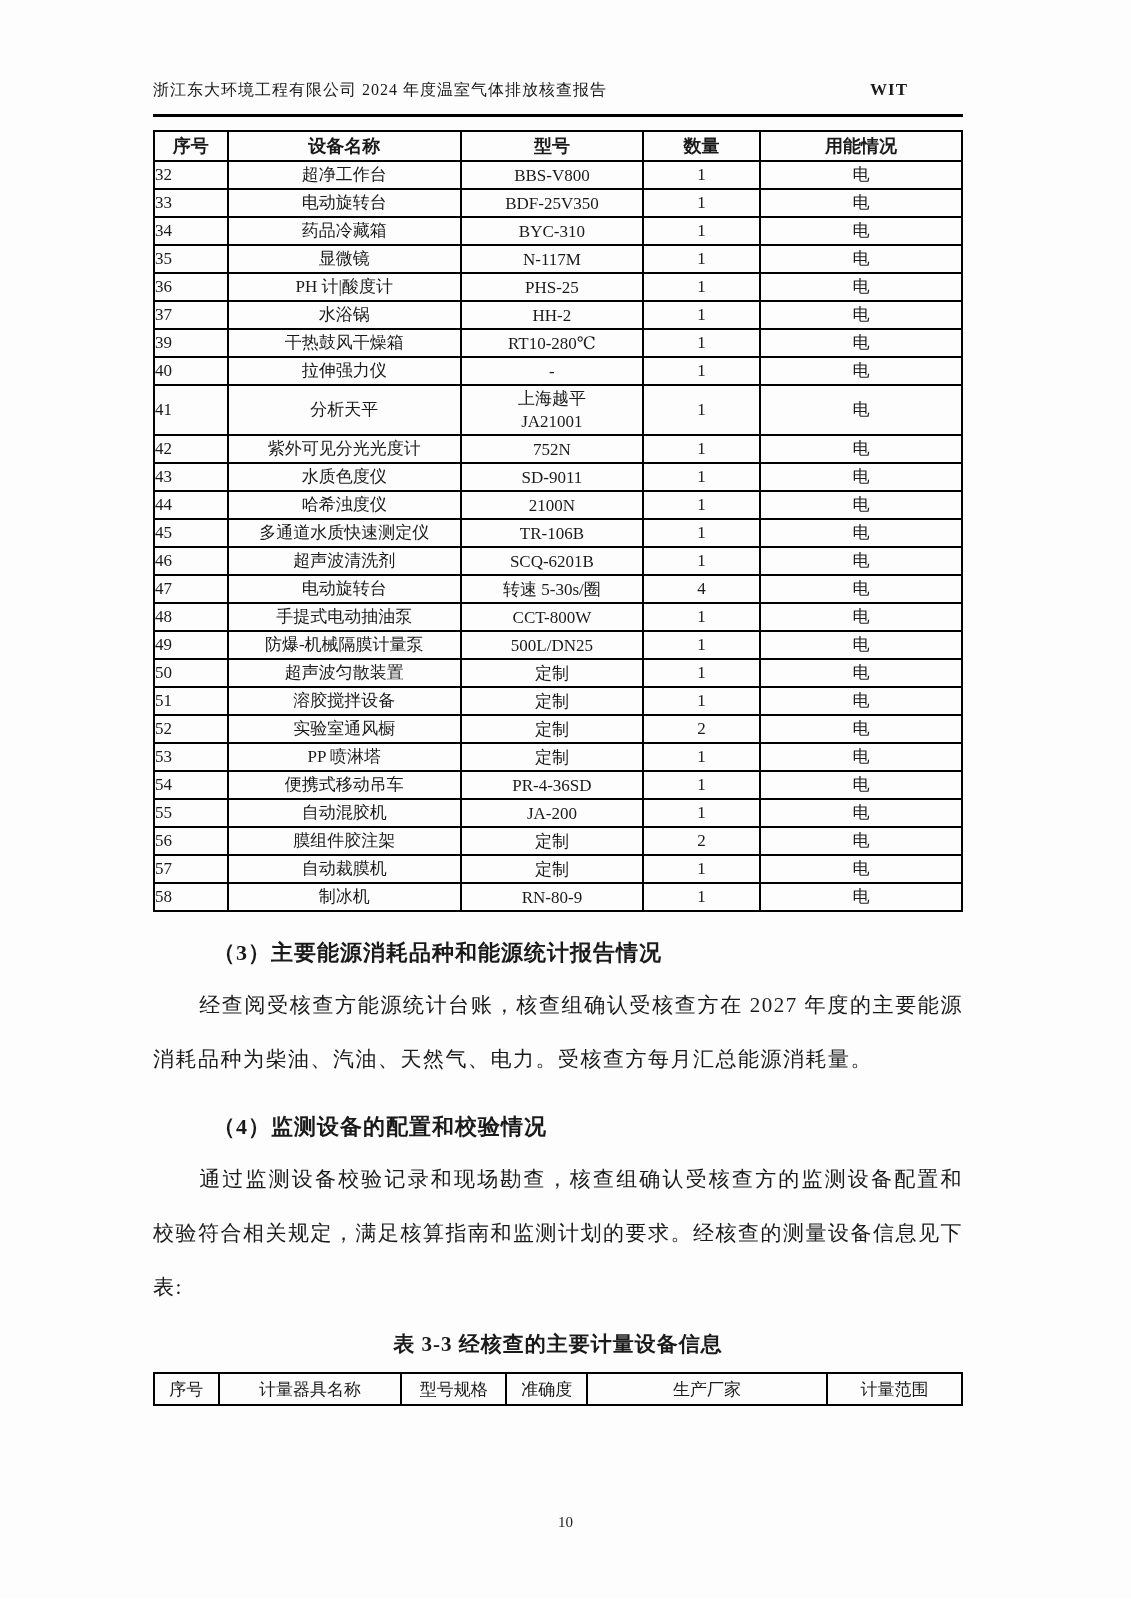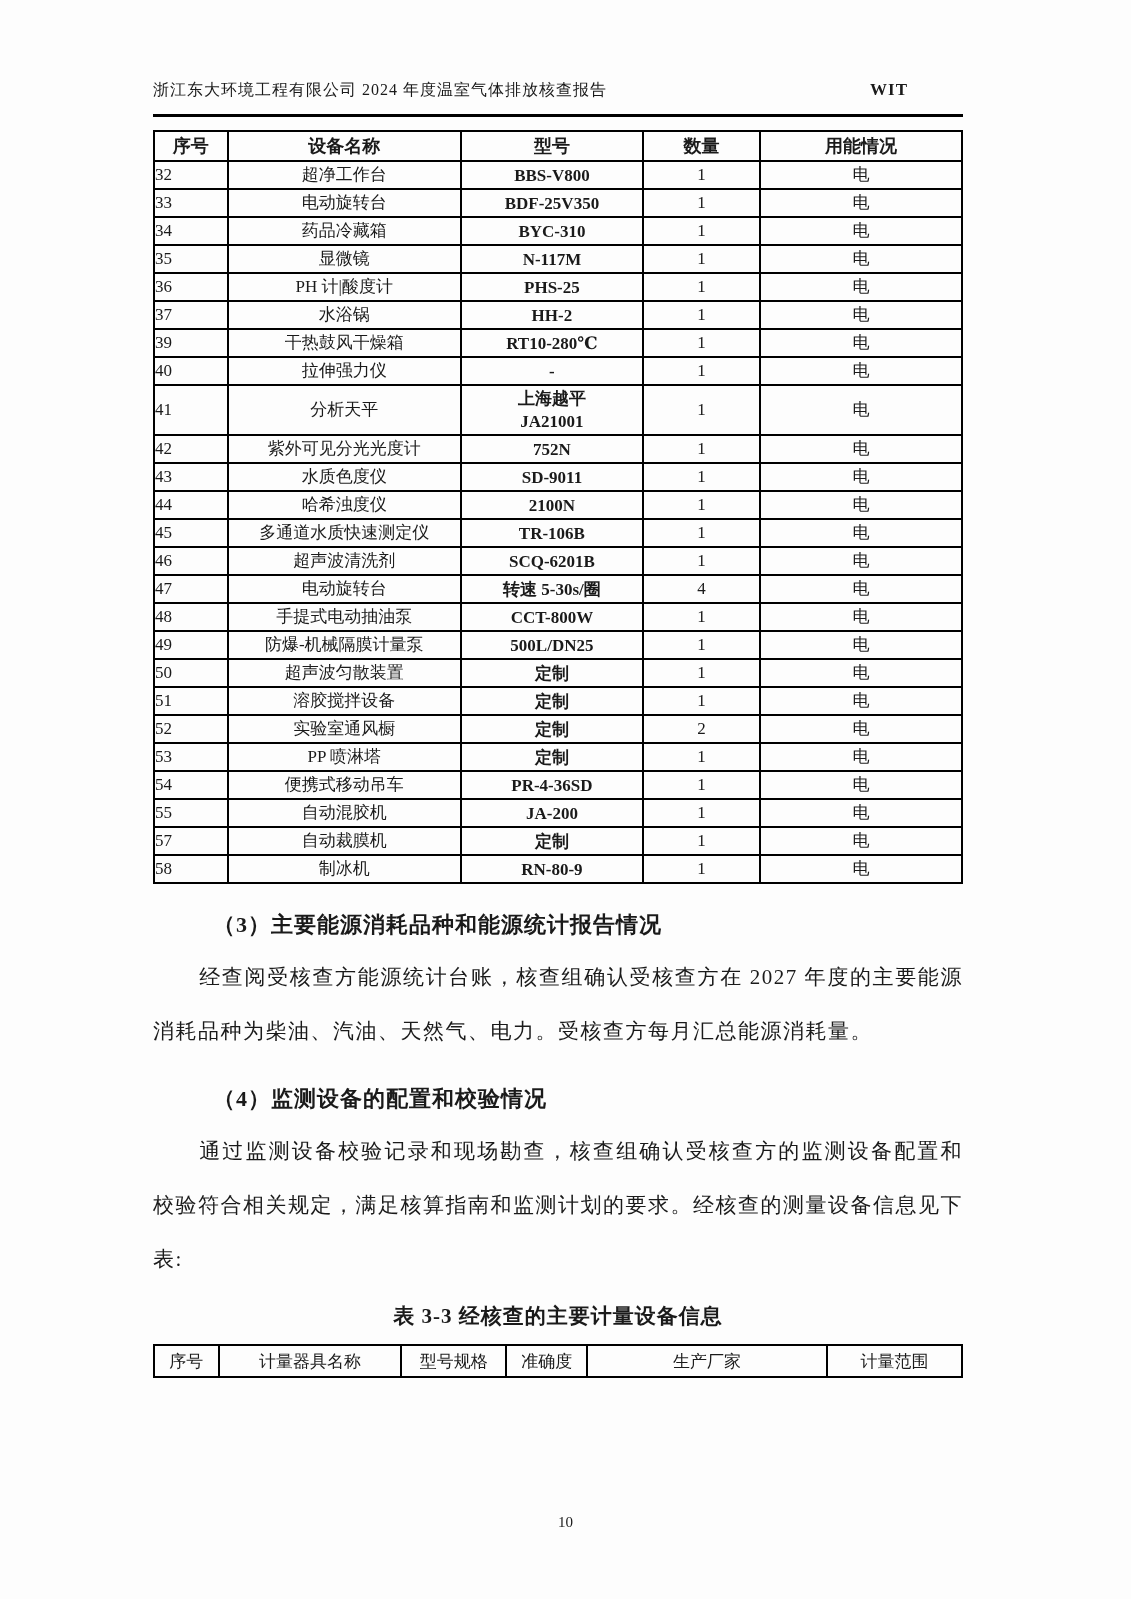--- a/index.html
+++ b/index.html
@@ -64,21 +64,21 @@
   .equip-table td {
     height: 24px;
     line-height: 24px;
     font-weight: 400;
   }
   .equip-table td.col-num {
     text-align: left;
     padding-left: 0px;
     line-height: 24px;
   }
-  .equip-table td.model-cell { line-height: 23px; font-weight: bold; }
+  .equip-table td.model-cell { line-height: 23px; }
   
   .section-heading {
     margin: 26px 0 0 0;
     padding-left: 60px;
     font-size: 22px;
     font-weight: 700;
     letter-spacing: 1px;
   }
   .body-para {
     margin: 10px 0 0 0;
@@ -295,20 +295,27 @@
           <td>便携式移动吊车</td>
           <td class="model-cell">PR-4-36SD</td>
           <td>1</td>
           <td>电</td>
         </tr>
         <tr>
           <td class="col-num">55</td>
           <td>自动混胶机</td>
           <td class="model-cell">JA-200</td>
           <td>1</td>
+          <td>电</td>
+        </tr>
+        <tr>
+          <td class="col-num">56</td>
+          <td>膜组件胶注架</td>
+          <td class="model-cell">定制</td>
+          <td>2</td>
           <td>电</td>
         </tr>
         <tr>
           <td class="col-num">57</td>
           <td>自动裁膜机</td>
           <td class="model-cell">定制</td>
           <td>1</td>
           <td>电</td>
         </tr>
         <tr>

